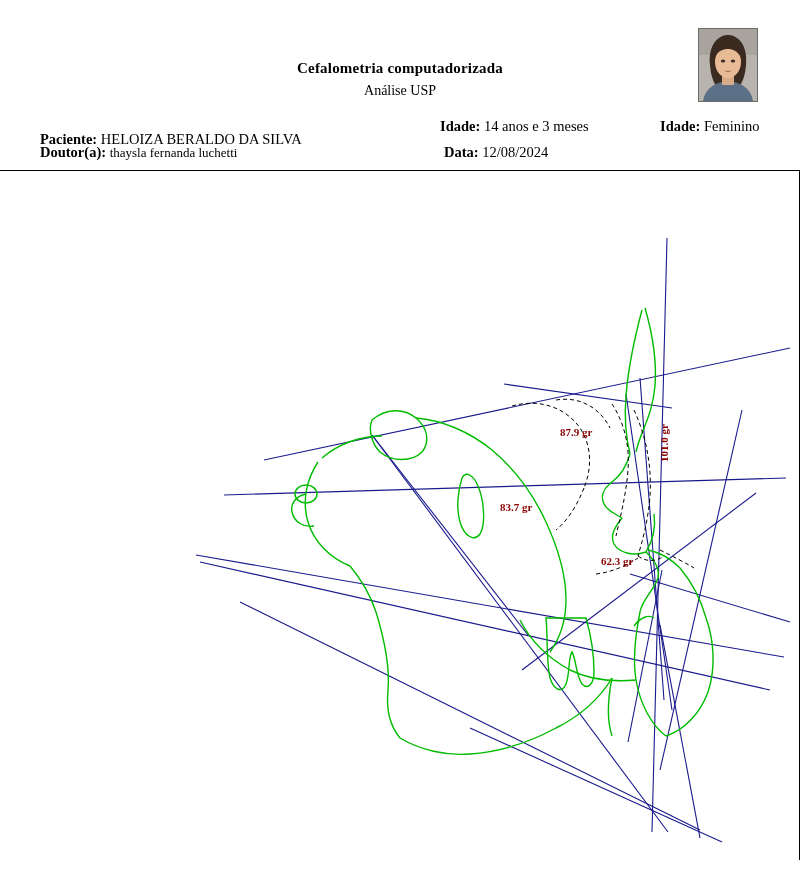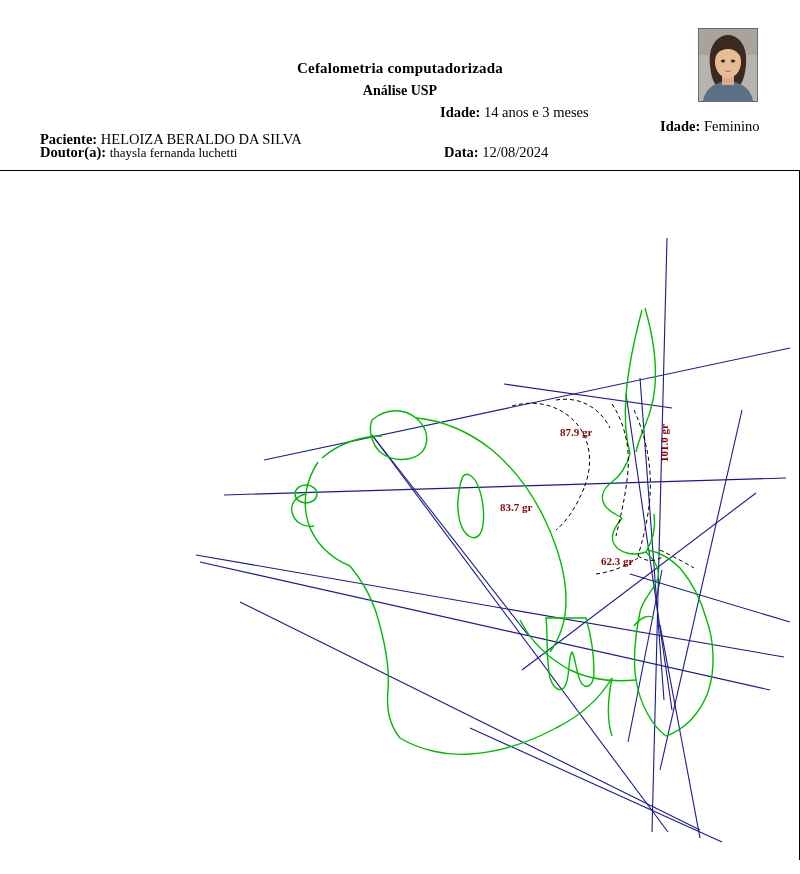--- a/index.html
+++ b/index.html
@@ -31,21 +31,21 @@
     text-align: center;
   }
   .title-main {
     font-family: "Liberation Serif", serif;
     font-weight: bold;
     font-size: 15px;
     letter-spacing: 0.2px;
   }
   .title-sub {
     font-family: "Liberation Serif", serif;
-    font-weight: bold;
+    font-weight: normal;
     font-size: 14px;
     margin-top: 6px;
   }
 
   .photo {
     position: absolute;
     left: 698px;
     top: 28px;
     width: 58px;
     height: 72px;
@@ -61,21 +61,21 @@
     font-size: 14.5px;
     white-space: nowrap;
   }
   .field .lbl {
     font-weight: bold;
   }
   .field .val {
     font-weight: normal;
   }
   .f-paciente { left: 40px;  top: 131px; }
-  .f-idade    { left: 440px; top: 104px; }
+  .f-idade    { left: 440px; top: 118px; }
   .f-sexo     { left: 660px; top: 118px; }
   .f-doutor   { left: 40px;  top: 144px; }
   .f-data     { left: 444px; top: 144px; }
   .f-doutor .val { font-size: 13px; }
 
   .hr {
     position: absolute;
     left: 0;
     top: 170px;
     width: 800px;

